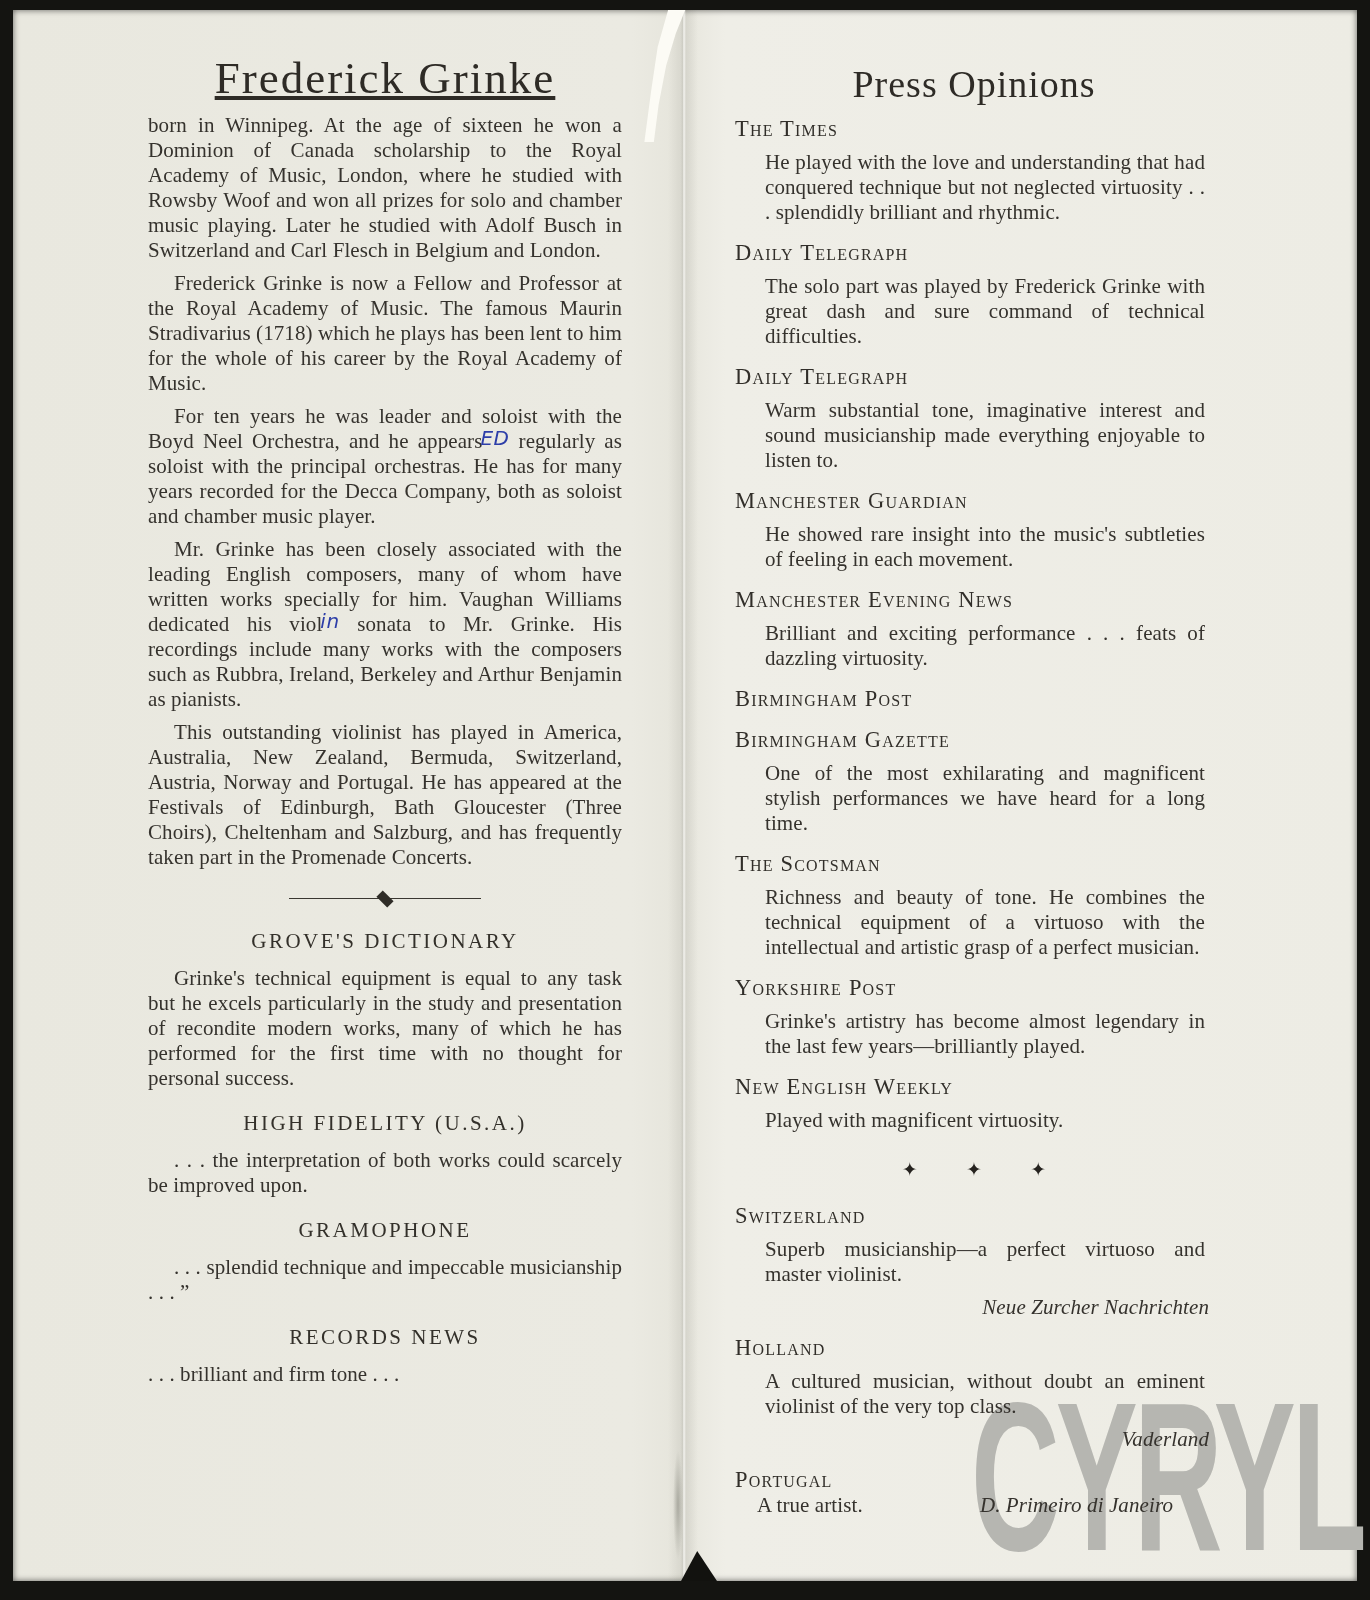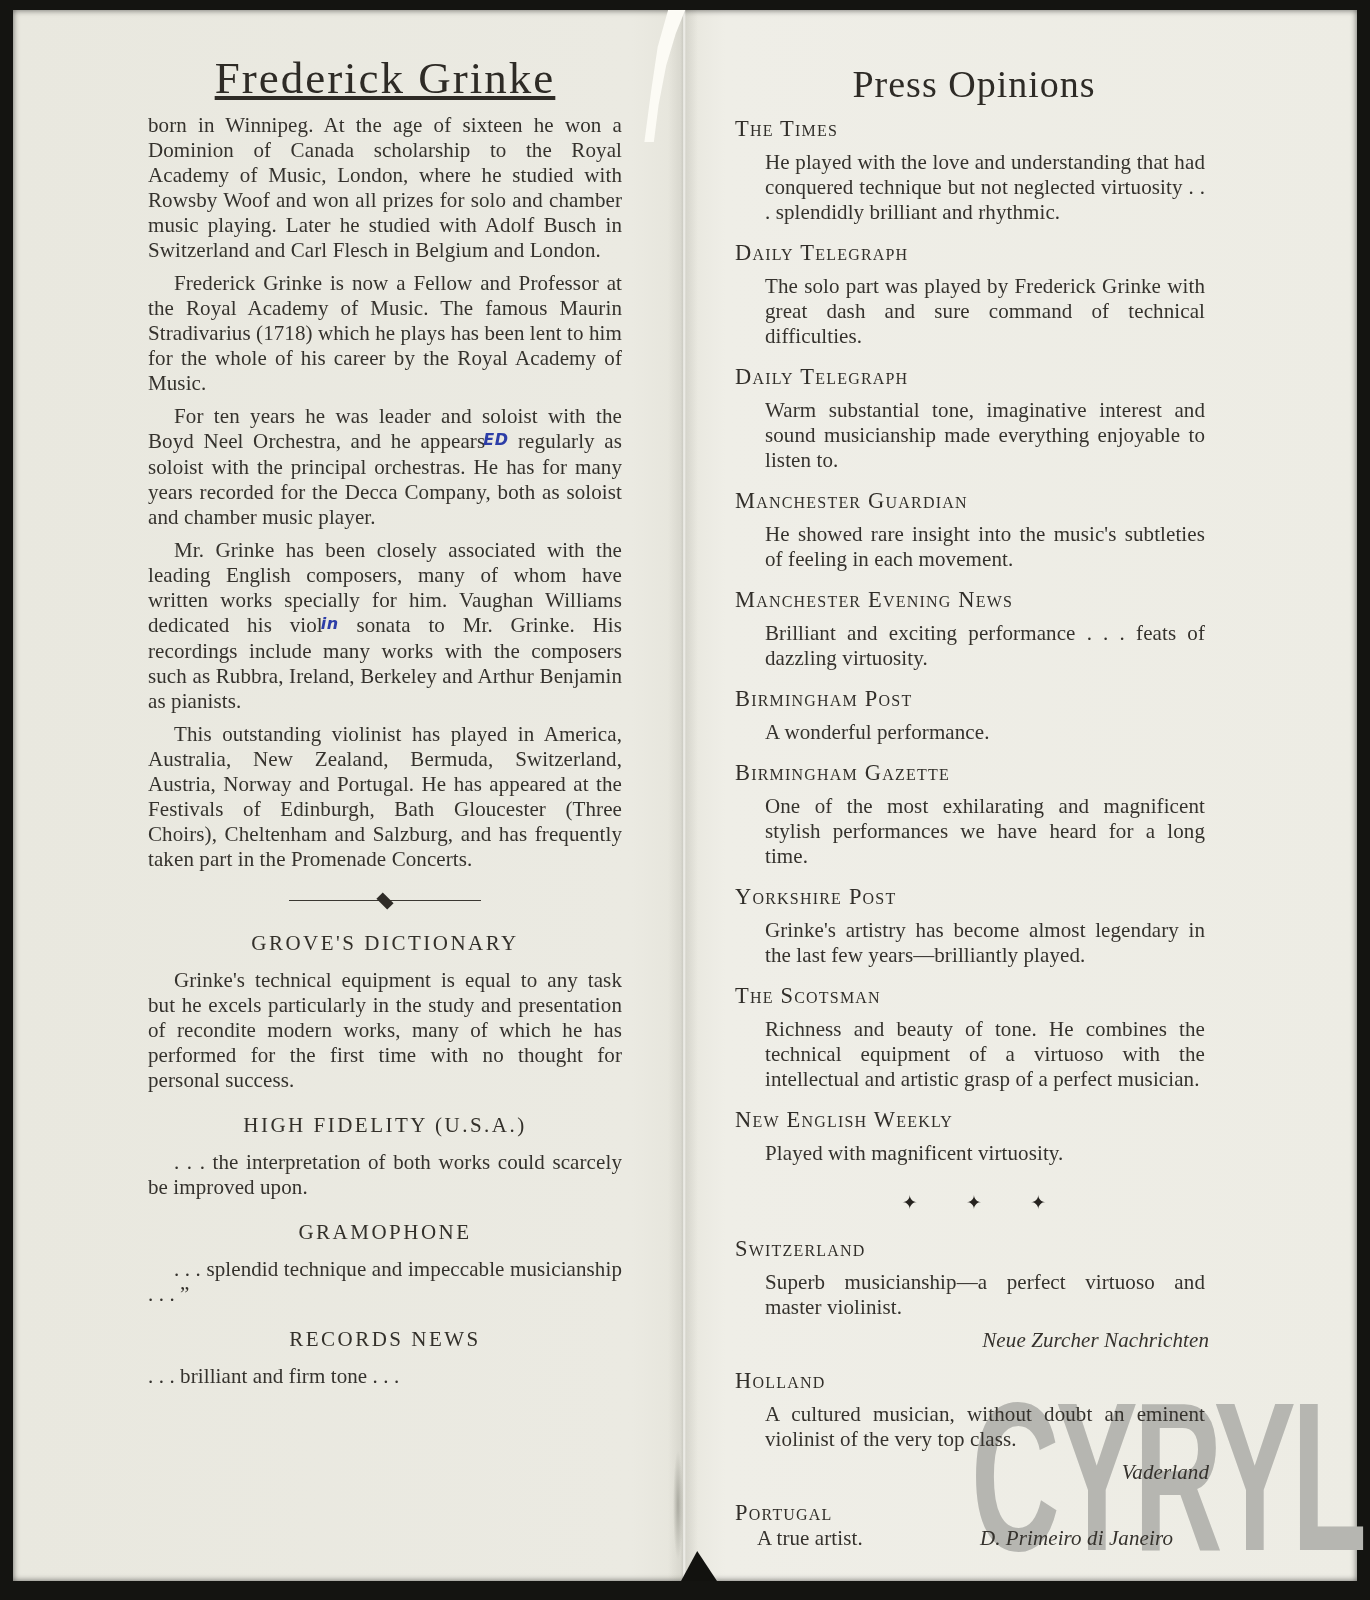--- a/index.html
+++ b/index.html
@@ -51,21 +51,21 @@
   h1{font-weight:normal;text-align:center;margin:0;}
   .left-title{font-size:45px;letter-spacing:2px;margin-bottom:22px;color:#2e2b26;text-decoration:underline;}
   .right-title{font-size:38px;letter-spacing:1px;margin-bottom:18px;color:#2e2b26;}
 
   .body-text{font-size:21px;line-height:25px;text-align:justify;letter-spacing:.1px;}
   .col-left p{margin:0 0 8px;}
   .ind{text-indent:26px;}
 
   .ann{
     color:#2d3ea8;font-family:"DejaVu Sans",sans-serif;
-    font-weight:bold;font-style:italic;font-size:16px;letter-spacing:.5px;
+    font-weight:normal;font-style:italic;font-size:20px;letter-spacing:.5px;
     position:relative;top:-3px;margin-left:-2px;white-space:nowrap;
   }
 
   .ornament{position:relative;width:192px;height:13px;margin:22px auto 24px;}
   .orn-line{position:absolute;left:0;top:6px;width:100%;height:1px;background:#3a3731;}
   .orn-diamond{
     position:absolute;left:50%;top:50%;width:9px;height:9px;background:#2f2c27;
     transform:translate(-50%,-50%) rotate(45deg) scale(1.7,1);
   }
 
@@ -145,33 +145,32 @@
     <div class="entry">
       <div class="src">Manchester Guardian</div>
       <p class="quote">He showed rare insight into the music's subtleties of feeling in each movement.</p>
     </div>
     <div class="entry">
       <div class="src">Manchester Evening News</div>
       <p class="quote">Brilliant and exciting performance . . . feats of dazzling virtuosity.</p>
     </div>
     <div class="entry">
       <div class="src">Birmingham Post</div>
-      <p class="quote">A wonderful performance.</p>
     </div>
     <div class="entry">
       <div class="src">Birmingham Gazette</div>
       <p class="quote">One of the most exhilarating and magnificent stylish performances we have heard for a long time.</p>
     </div>
     <div class="entry">
+      <div class="src">The Scotsman</div>
+      <p class="quote">Richness and beauty of tone. He combines the technical equipment of a virtuoso with the intellectual and artistic grasp of a perfect musician.</p>
+    </div>
+    <div class="entry">
       <div class="src">Yorkshire Post</div>
       <p class="quote">Grinke's artistry has become almost legendary in the last few years—brilliantly played.</p>
-    </div>
-    <div class="entry">
-      <div class="src">The Scotsman</div>
-      <p class="quote">Richness and beauty of tone. He combines the technical equipment of a virtuoso with the intellectual and artistic grasp of a perfect musician.</p>
     </div>
     <div class="entry">
       <div class="src">New English Weekly</div>
       <p class="quote">Played with magnificent virtuosity.</p>
     </div>
 
     <div class="stars">✦ ✦ ✦</div>
 
     <div class="entry">
       <div class="src">Switzerland</div>

